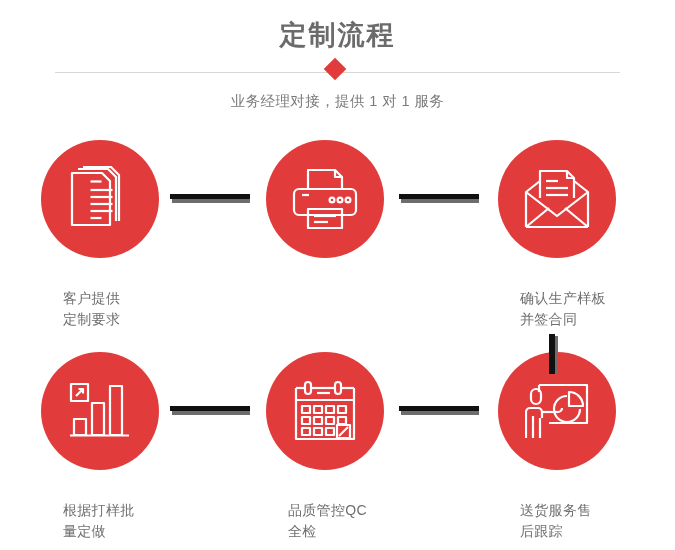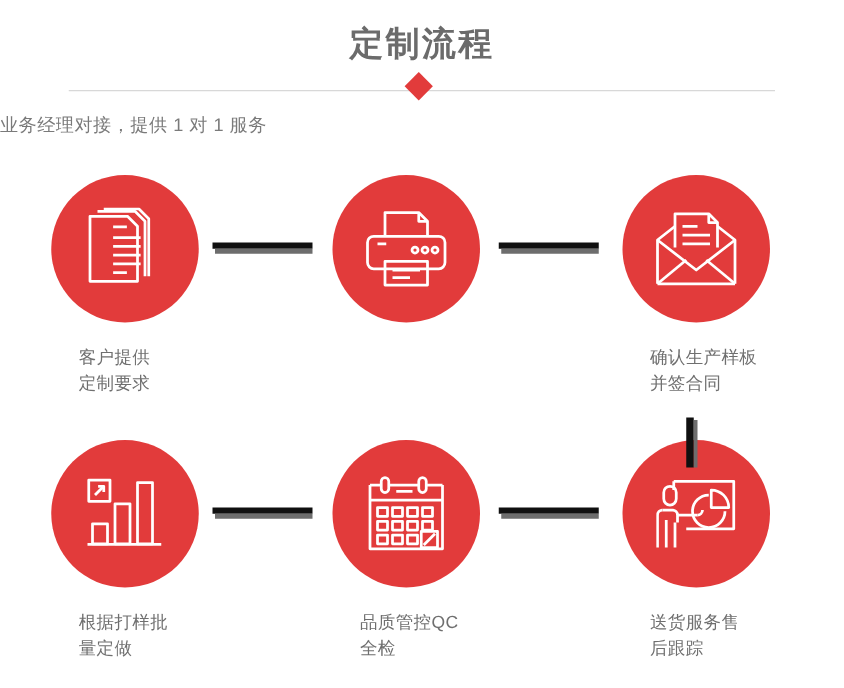--- a/index.html
+++ b/index.html
@@ -62,20 +62,21 @@
     width: 16px;
     height: 16px;
     background: #e23b3b;
     transform: rotate(45deg);
   }
   .page-subtitle {
     position: absolute;
     left: 0;
     top: 90px;
     width: 675px;
+    text-align: center;
     font-size: 14.5px;
     color: #7a7a7a;
     line-height: 22px;
     letter-spacing: 0.4px;
   }
 
   
   .flow {
     position: absolute;
     left: 0;
@@ -96,21 +97,21 @@
     margin-left: 0px;
   }
   .circle svg {
     position: absolute;
     left: 50%;
     top: 50%;
     transform: translate(-50%, -50%);
     display: block;
   }
   .step-label {
-    margin-top: 17px;
+    margin-top: 30px;
     margin-left: 22px;
     font-size: 14px;
     color: #6f6f6f;
     line-height: 21px;
     letter-spacing: 0.3px;
     white-space: pre-line;
   }
 
   
   .step-1 { left: 41px;  top: 0px; }

